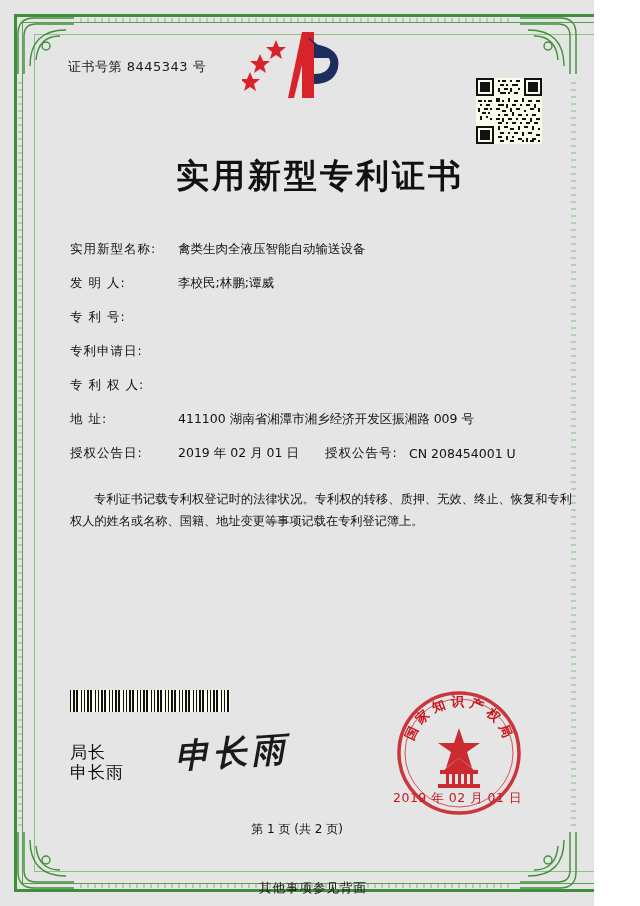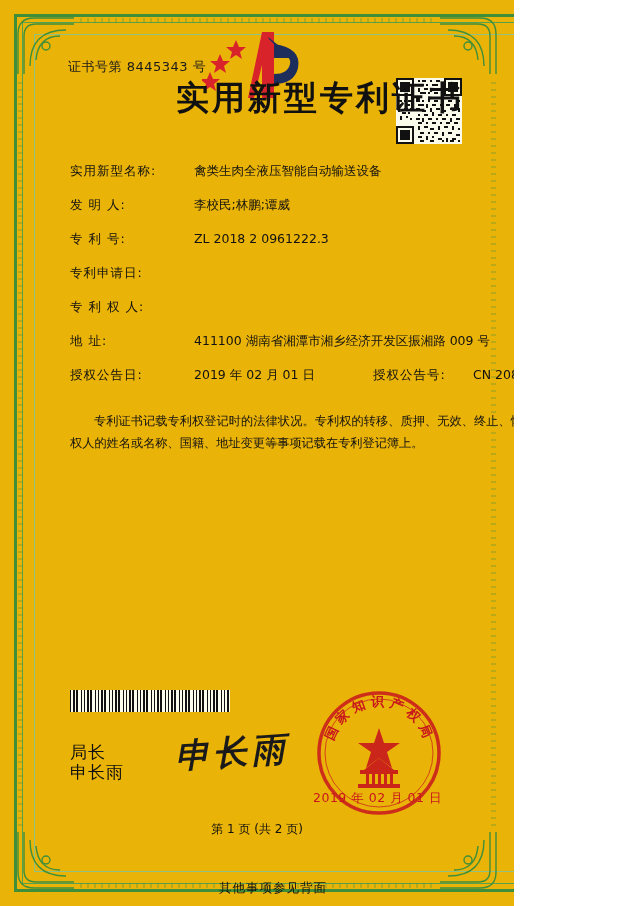--- a/index.html
+++ b/index.html
@@ -8,23 +8,23 @@
     background: #ffffff;
   }
   body {
     width: 640px;
     height: 906px;
     font-family: "DejaVu Sans", "Liberation Sans", sans-serif;
     overflow: hidden;
   }
   .certificate {
     position: relative;
-    width: 514px;
+    width: 594px;
     height: 906px;
-    background: #eab308;
+    background: #e5e5e5;
     box-sizing: border-box;
     overflow: hidden;
   }
   
   .frame-outer {
     position: absolute;
     left: 14px; top: 14px;
     width: 612px; height: 878px;
     border: 3px solid #3f8f3a;
     box-sizing: border-box;
@@ -102,31 +102,31 @@
     width: 66px;
     height: 66px;
   }
   .title {
     text-align: center;
     font-family: Liberation Serif, serif;
     font-size: 33px;
     font-weight: bold;
     letter-spacing: 3px;
     color: #111;
+    margin-top: 78px;
   }
   .fields {
     margin: 42px 0 0 22px;
     font-size: 12.5px;
     color: #111;
   }
   .field-row {
     display: flex;
-    align-items: flex-start;
+    align-items: center;
     margin-bottom: 17px;
-    gap: 16px;
   }
   .field-label {
     width: 108px;
     flex: none;
     letter-spacing: 1px;
   }
   .field-value {
     flex: 1;
   }
   .field-row.split .field-value { flex: none; }
@@ -404,21 +404,20 @@
       <div class="field-row">
         <div class="field-label">实用新型名称:</div>
         <div class="field-value">禽类生肉全液压智能自动输送设备</div>
       </div>
       <div class="field-row">
         <div class="field-label">发 明 人:</div>
         <div class="field-value">李校民;林鹏;谭威</div>
       </div>
       <div class="field-row">
         <div class="field-label">专 利 号:</div>
-        <div class="field-value">ZL 2018 2 0961222.3</div>
       </div>
       <div class="field-row">
         <div class="field-label">专利申请日:</div>
       </div>
       <div class="field-row">
         <div class="field-label">专 利 权 人:</div>
       </div>
       <div class="field-row">
         <div class="field-label">地      址:</div>
         <div class="field-value">411100 湖南省湘潭市湘乡经济开发区振湘路 009 号</div>

